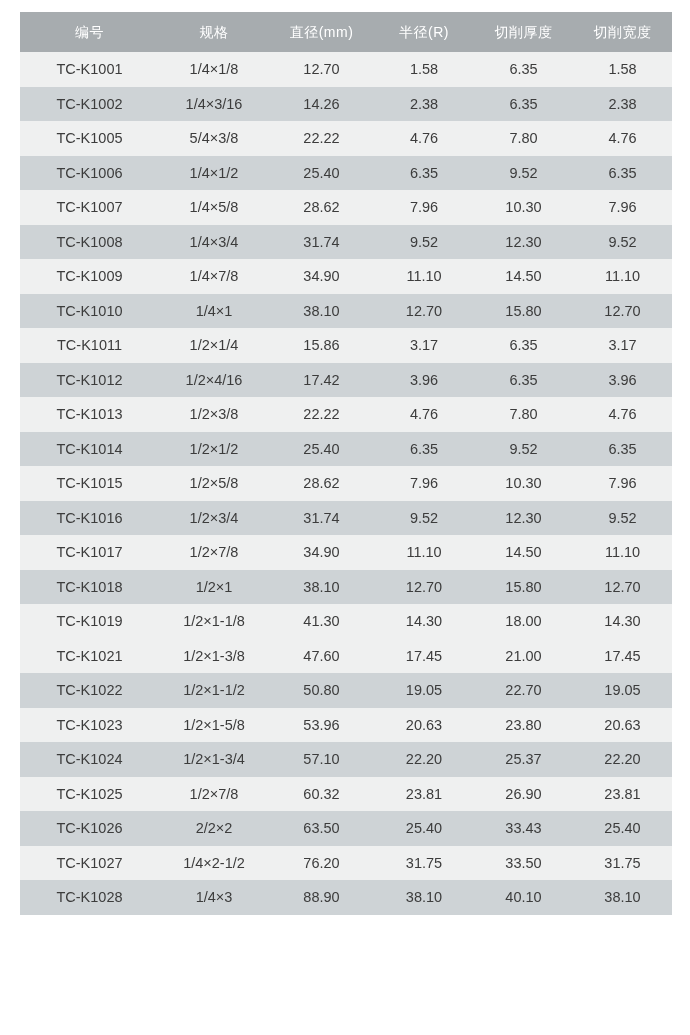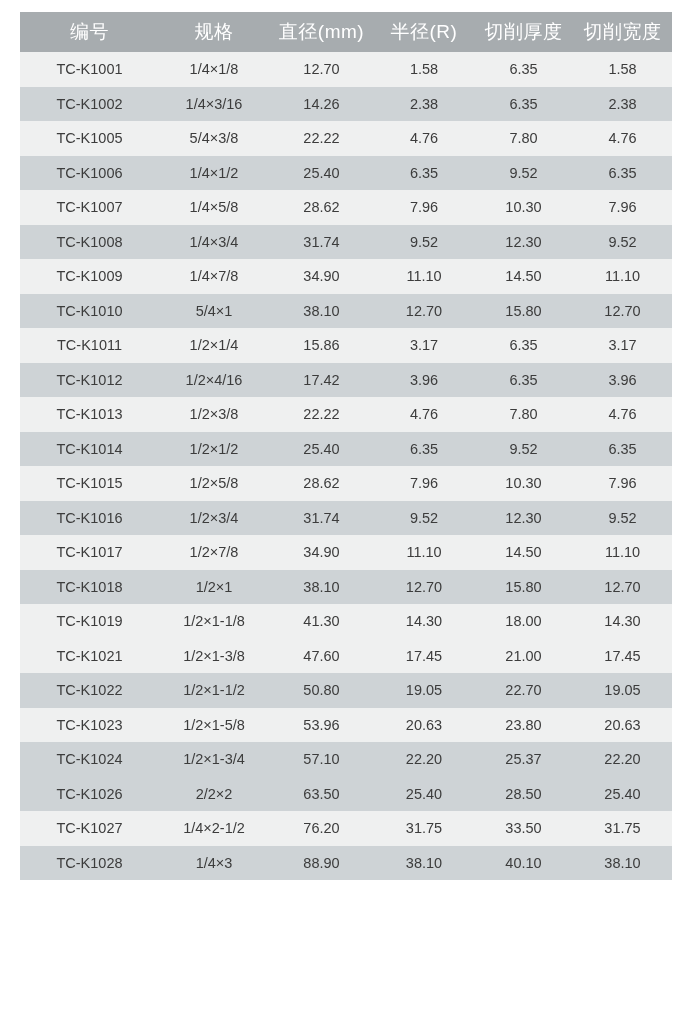--- a/index.html
+++ b/index.html
@@ -30,21 +30,21 @@
   .spec-table col.c-code  { width: 139px; }
   .spec-table col.c-spec  { width: 110px; }
   .spec-table col.c-dia   { width: 105px; }
   .spec-table col.c-rad   { width: 100px; }
   .spec-table col.c-thk   { width: 99px; }
   .spec-table col.c-wid   { width: 99px; }
 
   .spec-table thead th {
     background: #a7acaf;
     color: #ffffff;
-    font-size: 19px;
+    font-size: 14px;
     font-weight: normal;
     height: 40px;
     line-height: 40px;
     padding: 0;
     letter-spacing: 0.5px;
     margin-top: 44px;
   }
   .spec-table tbody td {
     height: 34.5px;
     line-height: 34.5px;
@@ -132,21 +132,21 @@
         <tr class="row-odd">
           <td>TC-K1009</td>
           <td>1/4×7/8</td>
           <td>34.90</td>
           <td>11.10</td>
           <td>14.50</td>
           <td>11.10</td>
         </tr>
         <tr class="row-even">
           <td>TC-K1010</td>
-          <td>5/4×1</td>
+          <td>1/4×1</td>
           <td>38.10</td>
           <td>12.70</td>
           <td>15.80</td>
           <td>12.70</td>
         </tr>
         <tr class="row-odd">
           <td>TC-K1011</td>
           <td>1/2×1/4</td>
           <td>15.86</td>
           <td>3.17</td>
@@ -242,26 +242,34 @@
           <td>20.63</td>
         </tr>
         <tr class="row-even">
           <td>TC-K1024</td>
           <td>1/2×1-3/4</td>
           <td>57.10</td>
           <td>22.20</td>
           <td>25.37</td>
           <td>22.20</td>
         </tr>
+        <tr class="row-odd">
+          <td>TC-K1025</td>
+          <td>1/2×7/8</td>
+          <td>60.32</td>
+          <td>23.81</td>
+          <td>26.90</td>
+          <td>23.81</td>
+        </tr>
         <tr class="row-even">
           <td>TC-K1026</td>
           <td>2/2×2</td>
           <td>63.50</td>
           <td>25.40</td>
-          <td>28.50</td>
+          <td>33.43</td>
           <td>25.40</td>
         </tr>
         <tr class="row-odd">
           <td>TC-K1027</td>
           <td>1/4×2-1/2</td>
           <td>76.20</td>
           <td>31.75</td>
           <td>33.50</td>
           <td>31.75</td>
         </tr>

